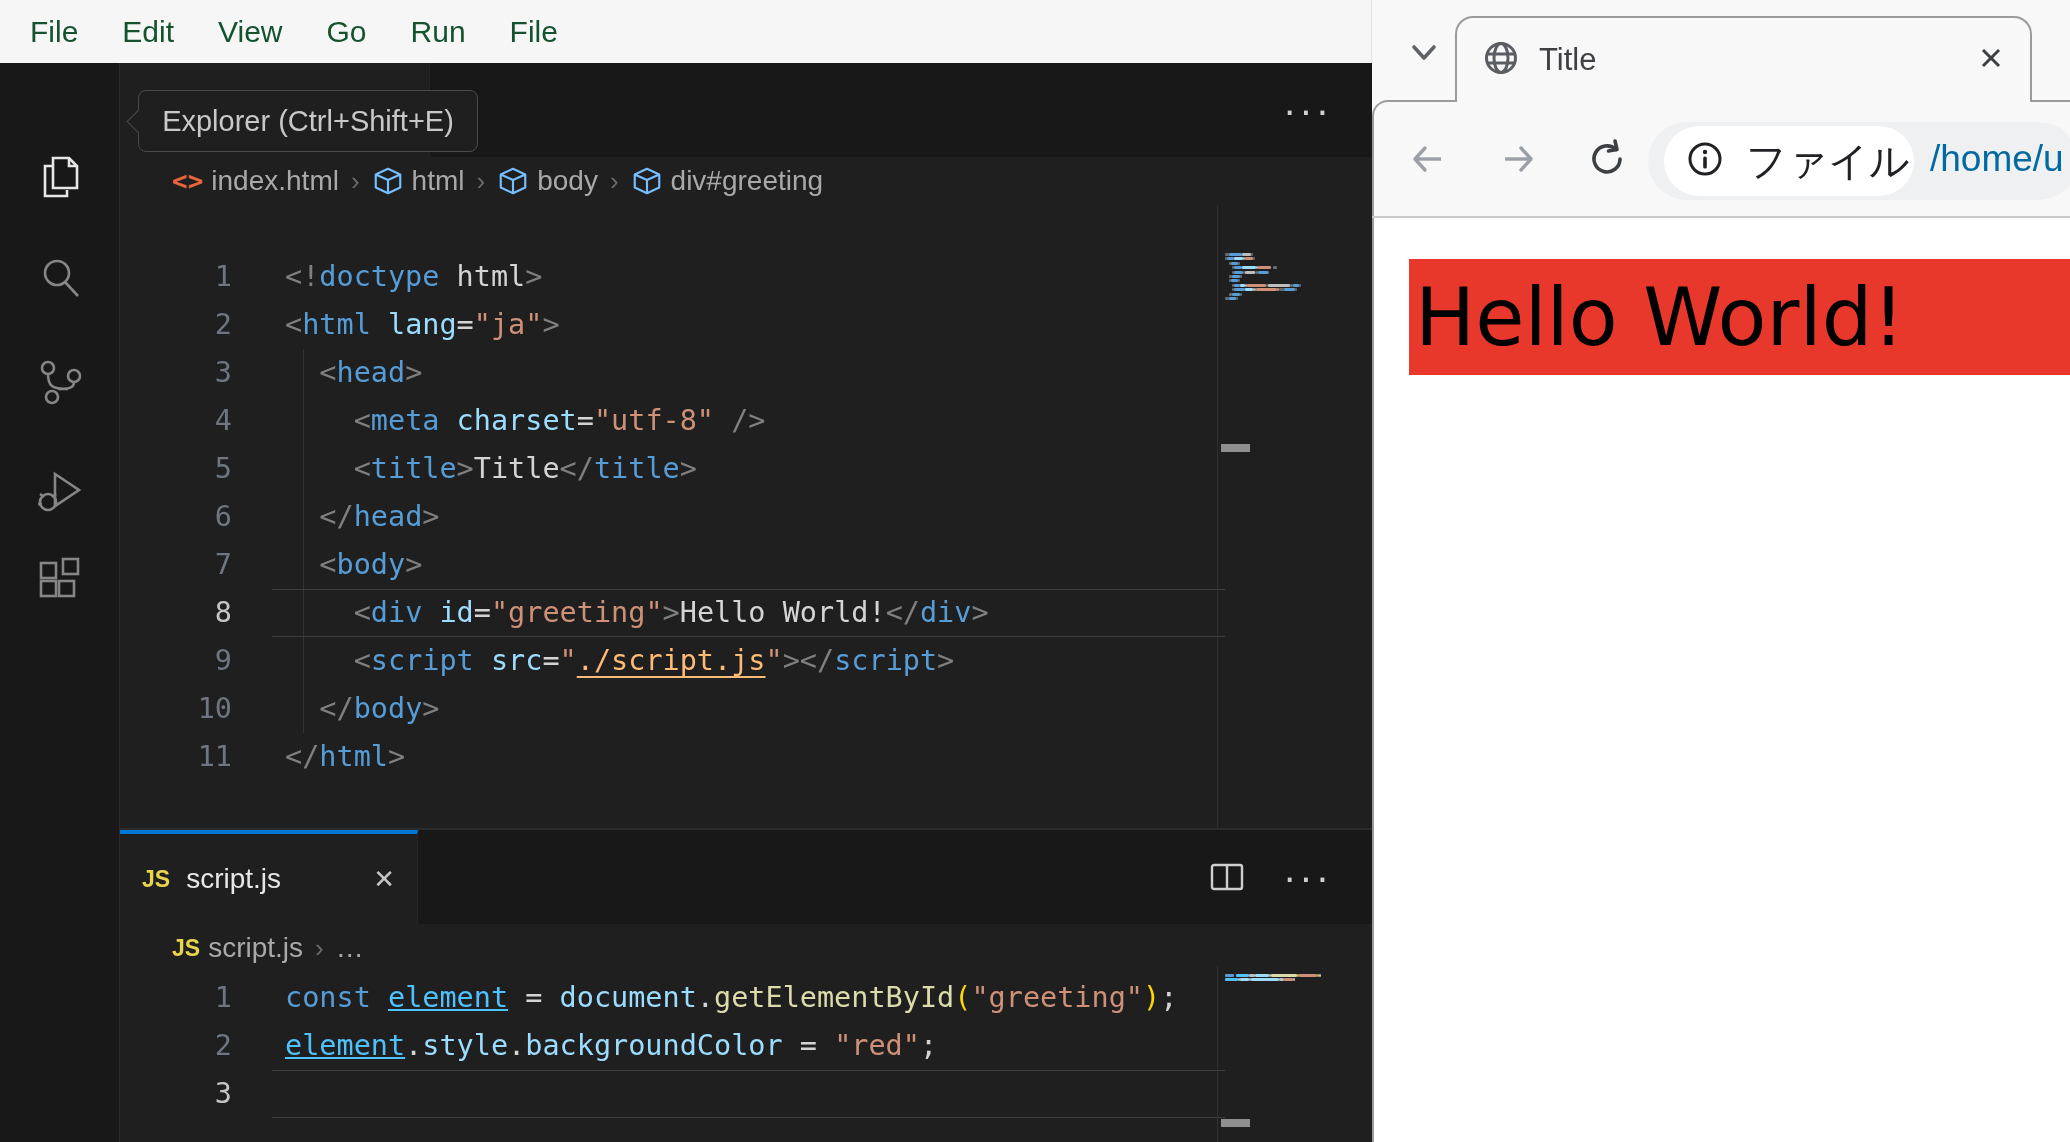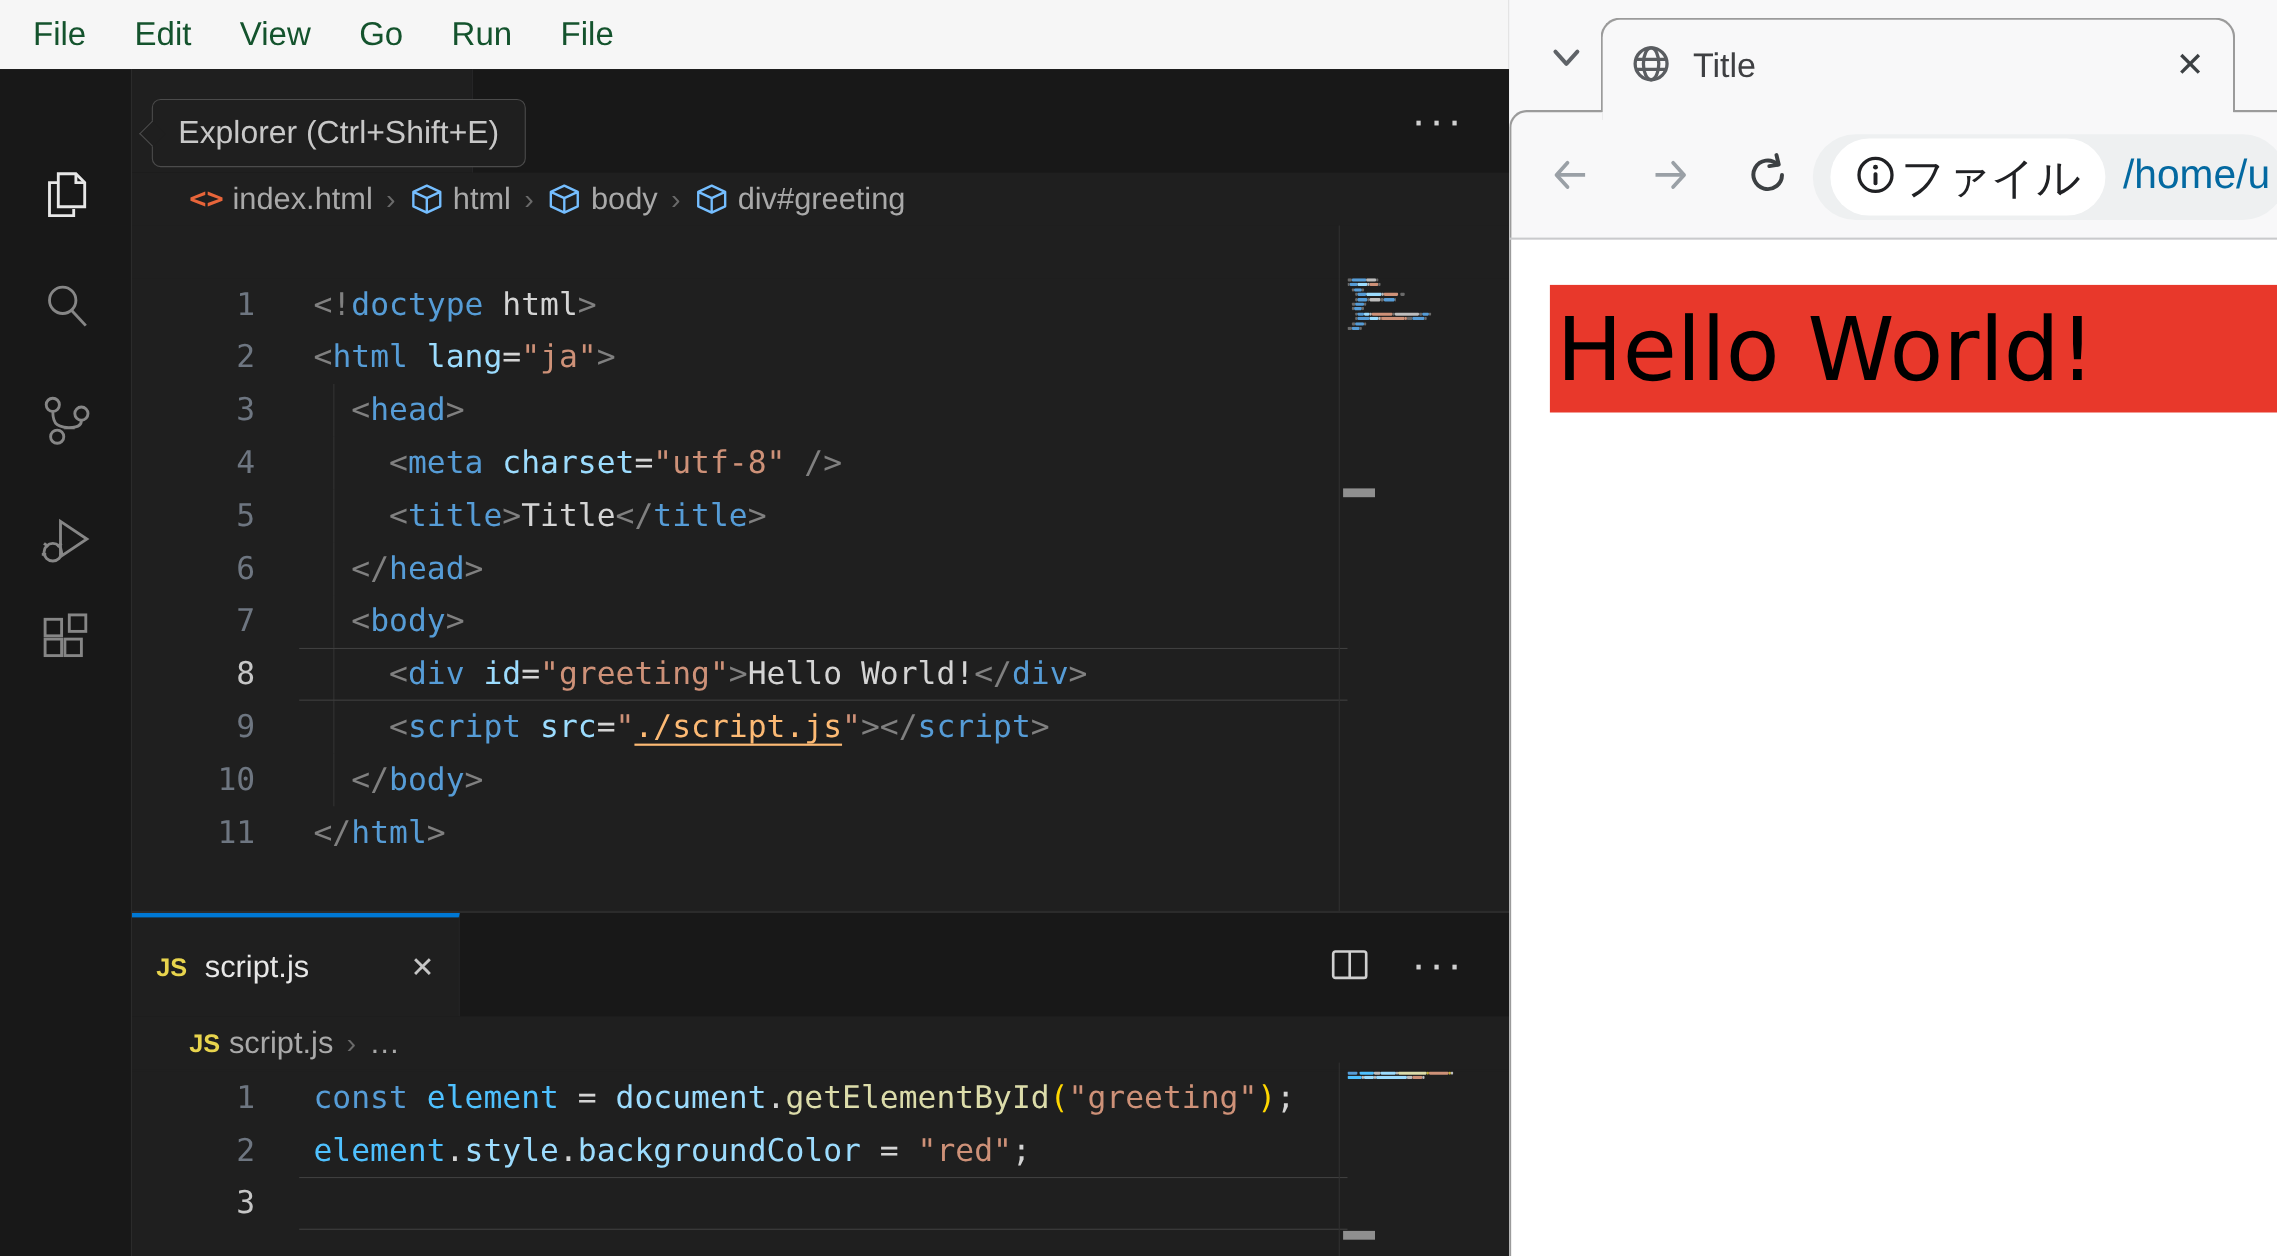--- a/index.html
+++ b/index.html
@@ -56,21 +56,21 @@
   .indent-guide { position:absolute; left:183px; top:0; bottom:0; border-left:1px solid #333333; }
   .current-line-box { position:absolute; left:152px; width:953px; height:48px;
     border-top:1px solid #3f3f3f; border-bottom:1px solid #3f3f3f; pointer-events:none; }
   
   .tk-p   { color:#808080; }
   .tk-tag { color:#569cd6; }
   .tk-attr{ color:#9cdcfe; }
   .tk-str { color:#ce9178; }
   .tk-txt { color:#d4d4d4; }
   .tk-kw  { color:#569cd6; }
-  .tk-var { color:#4fc1ff; }
+  .tk-var { color:#4fc1ff;text-decoration:underline; }
   .tk-prop{ color:#9cdcfe; }
   .tk-fn  { color:#dcdcaa; }
   .tk-br  { color:#ffd700; }
   .tk-link{ color:#fdba74; text-decoration:underline; text-underline-offset:6px; }
 
   .minimap { position:absolute; left:1105px; width:112px; }
   .mm-row { height:4.4px; white-space:nowrap; overflow:hidden; }
   .mm-seg { display:inline-block; height:3px; vertical-align:top; border-radius:1px; }
   .ruler { position:absolute; left:1217px; width:34px; border-left:1px solid #303030; }
   #ruler1 { top:142px; height:686px; }
@@ -117,21 +117,21 @@
   .outline-right { position:absolute; left:658px; top:100px; width:40px; height:0;
     border-top:2px solid #9b9b9b; }
   #btoolbar { position:absolute; left:0; top:102px; width:698px; height:114px; }
   .nav-btn { position:absolute; top:0; height:114px; display:flex; align-items:center; }
   #omnibox {
     position:absolute; left:276px; top:20px; width:430px; height:78px;
     background:#eef0f1; border-radius:39px; overflow:hidden;
   }
   #chip {
     position:absolute; left:16px; top:4px; width:250px; height:70px; background:#ffffff;
-    border-radius:35px; display:flex; align-items:center; padding-left:22px; gap:4px;
+    border-radius:35px; display:flex; align-items:center; padding-left:22px; gap:22px;
   }
   #chip-label { font-size:40px; color:#202124; font-family:"DejaVu Sans", sans-serif; }
   #url-text { position:absolute; left:558px; top:102px; height:114px; line-height:114px;
     font-size:37px; color:#0369a1; white-space:nowrap; }
   #toolbar-border { position:absolute; left:0; top:216px; width:698px; height:2px; background:#c9cacc; }
   #bpage { position:absolute; left:2px; top:218px; width:696px; height:924px; background:#ffffff; }
   #greeting-div {
     position:absolute; left:35px; top:41px; width:661px; height:116px;
     display:flex; align-items:center;
   }

